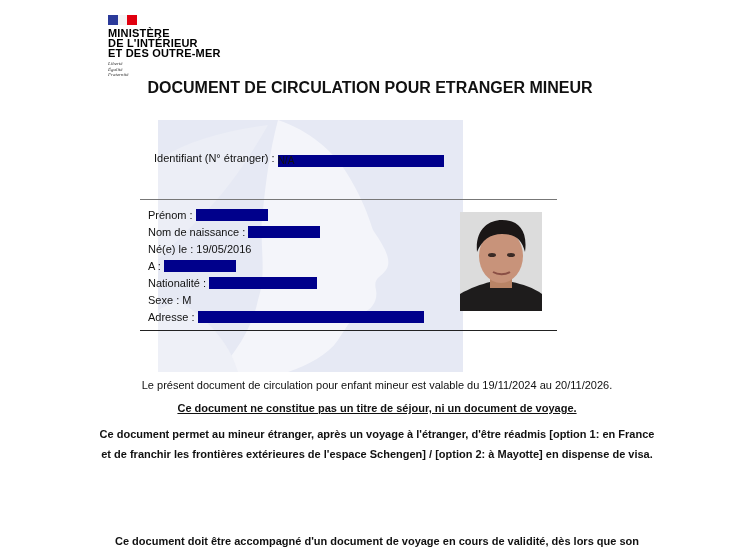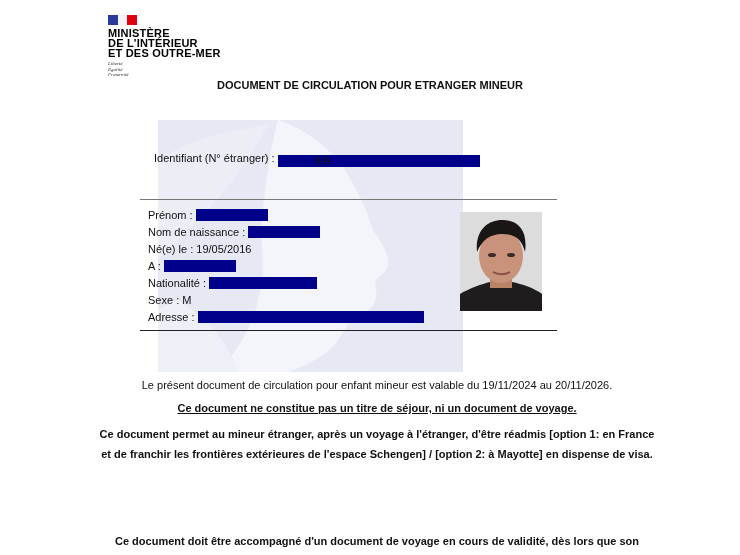--- a/index.html
+++ b/index.html
@@ -7,21 +7,21 @@
       width: 740px; height: 555px; background: #ffffff; position: relative; overflow: hidden;
       font-family: "Liberation Sans", sans-serif; color: #111;
     }
     .logo { position: absolute; left: 108px; top: 15px; }
     .flag { display: flex; width: 29px; height: 10px; }
     .flag .b { width: 10px; background: #2b3a9a; }
     .flag .w { width: 9px; background: #f3f3f3; }
     .flag .r { width: 10px; background: #e1000f; }
     .ministry { margin-top: 3px; font-weight: bold; font-size: 11px; line-height: 10px; letter-spacing: 0.2px; color: #000; }
     .motto { margin-top: 3px; font-family: "Liberation Serif", serif; font-style: italic; font-size: 5px; line-height: 5.5px; color: #333; }
-    .doc-title { position: absolute; left: 0; width: 740px; top: 79px; text-align: center; font-weight: bold; font-size: 11px; color: #111; }
+    .doc-title { position: absolute; left: 0; width: 740px; top: 79px; text-align: center; font-weight: bold; font-size: 16px; color: #111; }
     .watermark { position: absolute; left: 158px; top: 120px; width: 305px; height: 252px; background: #e6e9f4; overflow: hidden; }
     .watermark svg { position: absolute; left: 0; top: 0; }
     .refs { position: absolute; left: 154px; top: 150px; font-size: 11px; line-height: 17px; }
     .redact { display: inline-block; background: #00008b; height: 12px; vertical-align: -2px; color: #111; font-size: 10px; line-height: 12px; }
     .hr1 { position: absolute; left: 140px; top: 199px; width: 417px; height: 1px; background: #777; }
     .hr2 { position: absolute; left: 140px; top: 330px; width: 417px; height: 1px; background: #222; }
     .identity { position: absolute; left: 148px; top: 207px; font-size: 11px; line-height: 17px; }
     .photo { position: absolute; left: 460px; top: 212px; width: 82px; height: 99px; background: linear-gradient(#e2e2e2, #cfcfcf); overflow: hidden; }
     .body-text { position: absolute; left: 97px; width: 560px; font-size: 11px; line-height: 20px; text-align: center; }
     .p1 { top: 375px; }
@@ -56,21 +56,21 @@
   <svg width="305" height="252" viewBox="0 0 305 252">
     <path d="M120 0 C150 10 175 30 190 55 C205 80 210 95 215 110 C225 125 235 140 228 150 C222 158 215 158 218 170 C220 180 214 190 205 192 C195 195 190 205 180 220 C170 235 150 245 130 252 L60 252 C80 230 95 205 100 180 C110 150 100 120 105 90 C108 60 112 30 120 0 Z" fill="#f4f5fa"></path>
     <path d="M0 40 C30 20 70 10 110 5 C90 40 70 70 40 100 C25 115 10 130 0 140 Z" fill="#eceef6"></path>
     <path d="M20 180 C50 200 70 220 80 252 L0 252 L0 190 Z" fill="#eef0f7"></path>
   </svg>
 </div>
 
 <div class="refs">
   <div>
     <span>Identifiant (N° étranger) :</span>
-    <span class="redact" style="width:166px;padding-left:36px;"><span>N/A</span></span>
+    <span class="redact" style="width:166px;"><span>N/A</span></span>
   </div>
 </div>
 
 <div class="hr1"></div>
 
 <div class="identity">
   <div>
     <span>Prénom :</span>
     <span class="redact" style="width:72px;"></span>
   </div>

